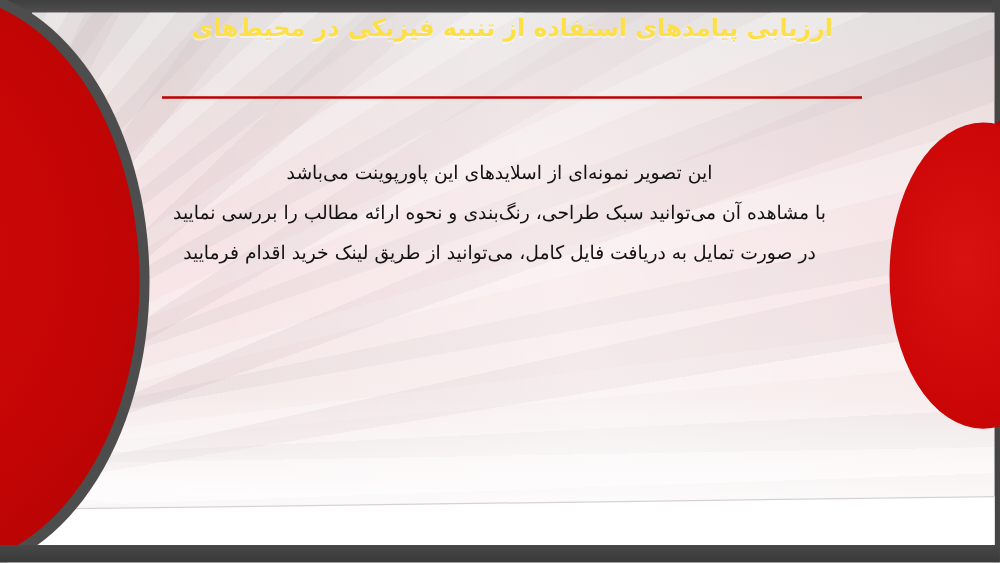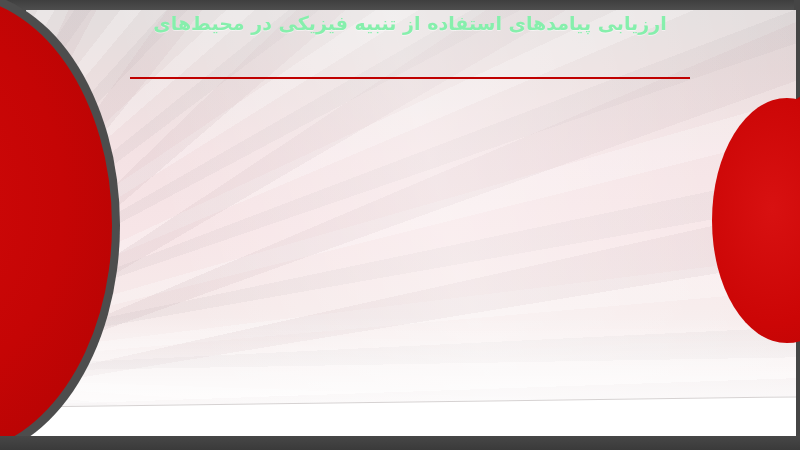--- a/index.html
+++ b/index.html
@@ -142,21 +142,21 @@
 
   
   .title-block {
     position: absolute;
     left: 60px; top: 8px;
     width: 700px;
     text-align: center;
     z-index: 6;
   }
   .title-line {
-    color: #86efac;
+    color: #fde047;
     font-size: 19px;
     font-weight: bold;
     line-height: 30px;
     direction: rtl;
     white-space: nowrap;
     text-shadow: 0 1px 0 rgba(255,255,255,0.45);
   }
   .title-rule {
     position: absolute;
     left: 130px; top: 77px;
@@ -201,15 +201,20 @@
   <div class="right-shape"></div>
 
   <div class="left-shape-outline"></div>
   <div class="left-shape"></div>
 
   <div class="title-block">
     <div class="title-line">ارزیابی پیامدهای استفاده از تنبیه فیزیکی در محیط‌های</div>
   </div>
   <div class="title-rule"></div>
 
+  <div class="body-block">
+    <div class="body-line">این تصویر نمونه‌ای از اسلایدهای این پاورپوینت می‌باشد</div>
+    <div class="body-line">با مشاهده آن می‌توانید سبک طراحی، رنگ‌بندی و نحوه ارائه مطالب را بررسی نمایید</div>
+    <div class="body-line">در صورت تمایل به دریافت فایل کامل، می‌توانید از طریق لینک خرید اقدام فرمایید</div>
+  </div>
 
   <div class="frame-bottom"></div>
 </div>
 
 </body></html>

